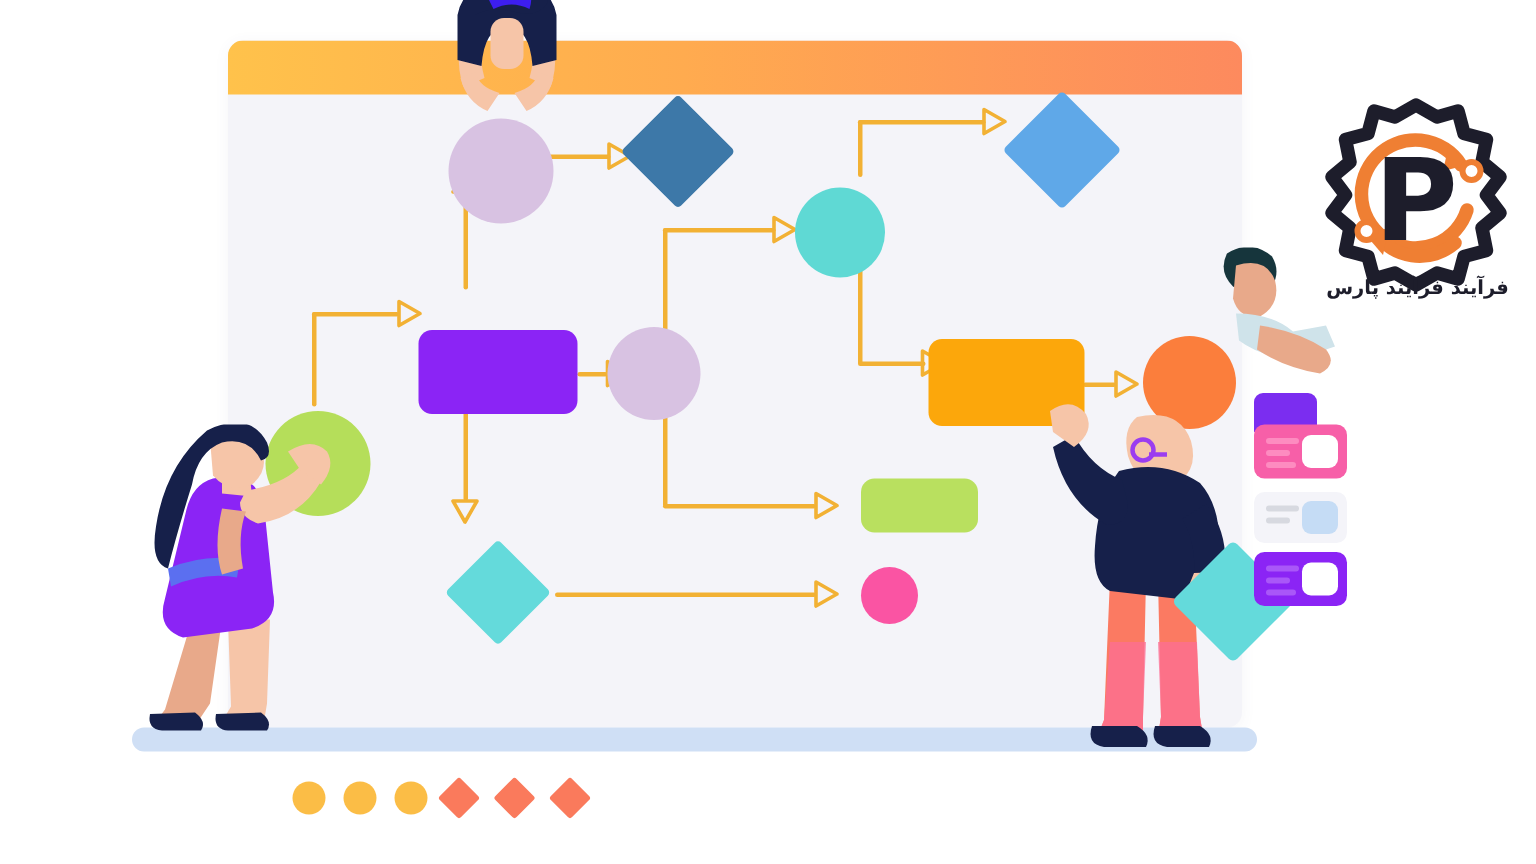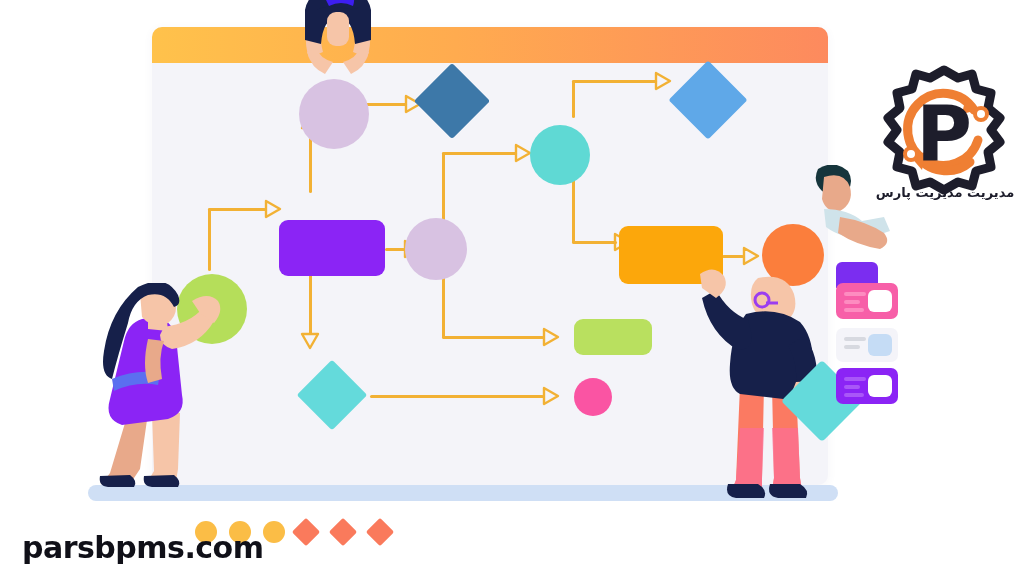--- a/index.html
+++ b/index.html
@@ -285,17 +285,16 @@
 
     <path d="M100 48 A36 36 0 1 0 104 78" fill="none" stroke="#ef7f33" stroke-width="9" stroke-linecap="round"></path>
     <path d="M42 92 A36 36 0 0 0 96 100" fill="none" stroke="#ef7f33" stroke-width="9" stroke-linecap="round"></path>
     <path d="M92 34 L104 48 L88 52 Z" fill="#ef7f33"></path>
     <path d="M48 108 L36 94 L52 90 Z" fill="#ef7f33"></path>
     <circle cx="107" cy="52" r="6" fill="#ffffff" stroke="#ef7f33" stroke-width="4"></circle>
     <circle cx="37" cy="92" r="6" fill="#ffffff" stroke="#ef7f33" stroke-width="4"></circle>
 
     <text x="70" y="98" text-anchor="middle" font-family="DejaVu Sans, sans-serif" font-size="76" font-weight="bold" fill="#1d1d2b">P</text>
   </svg>
-  <div id="logo-text">مدیریت مدیریت پارس</div>
-
-  <div id="site-url">parsbpms.com</div>
+  <div id="logo-text">فرآیند فرآیند پارس</div>
+
 
 </div>
 
 </body></html>

